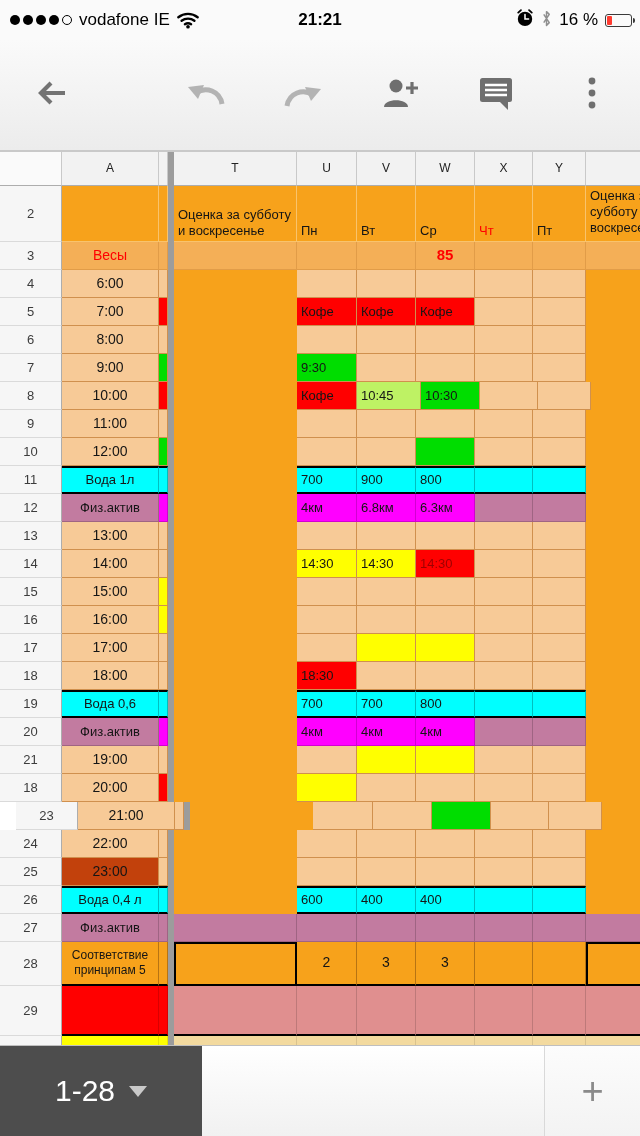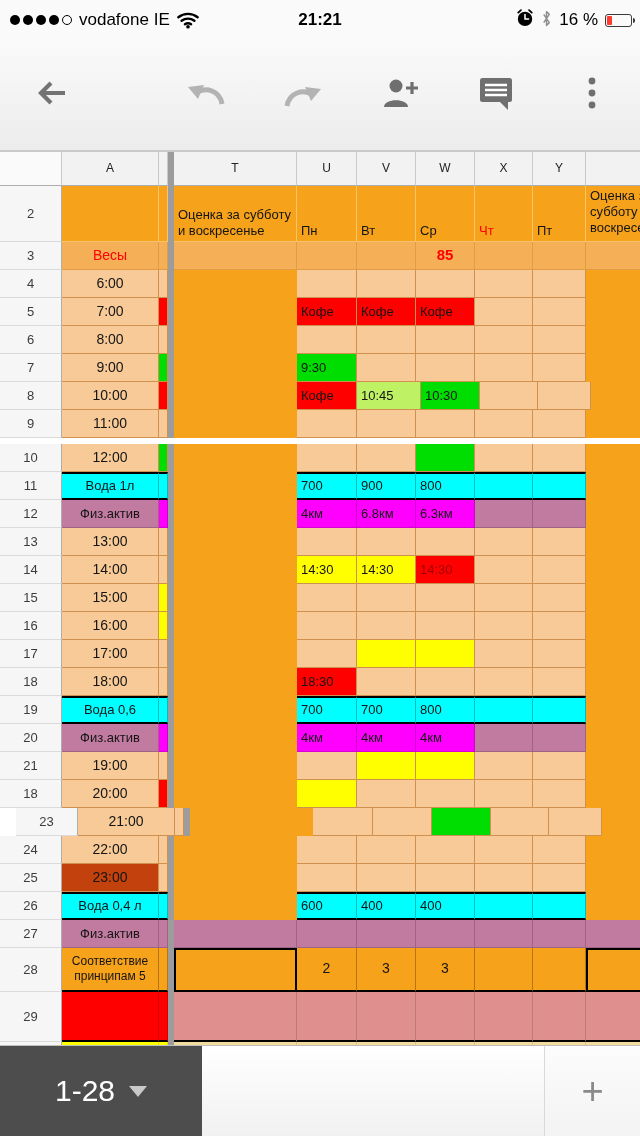--- a/index.html
+++ b/index.html
@@ -254,21 +254,21 @@
       <div class="cell" style="background: rgb(247, 202, 151); border-right: 1px solid rgb(208, 144, 78); border-bottom: 1px solid rgb(208, 144, 78); font-size: 13px; width: 5px;"></div>
       <div class="cell divider" style="width: 6px;"></div>
       <div class="cell" style="background: rgb(247, 162, 27); border-right: none; border-bottom: none; font-size: 13px; width: 123px;"></div>
       <div class="cell" style="background: rgb(247, 202, 151); border-right: 1px solid rgb(208, 144, 78); border-bottom: 1px solid rgb(208, 144, 78); font-size: 13px; width: 60px;"></div>
       <div class="cell" style="background: rgb(247, 202, 151); border-right: 1px solid rgb(208, 144, 78); border-bottom: 1px solid rgb(208, 144, 78); font-size: 13px; width: 59px;"></div>
       <div class="cell" style="background: rgb(247, 202, 151); border-right: 1px solid rgb(208, 144, 78); border-bottom: 1px solid rgb(208, 144, 78); font-size: 13px; width: 59px;"></div>
       <div class="cell" style="background: rgb(247, 202, 151); border-right: 1px solid rgb(208, 144, 78); border-bottom: 1px solid rgb(208, 144, 78); font-size: 13px; width: 58px;"></div>
       <div class="cell" style="background: rgb(247, 202, 151); border-right: 1px solid rgb(208, 144, 78); border-bottom: 1px solid rgb(208, 144, 78); font-size: 13px; width: 53px;"></div>
       <div class="cell" style="background: rgb(247, 162, 27); border-right: none; border-bottom: none; font-size: 13px; width: 58px;"></div>
     </div>
-    <div class="row" style="height: 28px; margin-top: 6px;">
+    <div class="row" style="height: 28px;">
       <div class="cell rownum" style="width: 62px;">10</div>
       <div class="cell" style="background: rgb(247, 202, 151); border-right: 1px solid rgb(208, 144, 78); border-bottom: 1px solid rgb(208, 144, 78); font-size: 14px; justify-content: center; text-align: center; width: 97px;">12:00</div>
       <div class="cell" style="background: rgb(0, 221, 0); border-right: 1px solid rgb(208, 144, 78); border-bottom: 1px solid rgb(208, 144, 78); font-size: 13px; width: 5px;"></div>
       <div class="cell divider" style="width: 6px;"></div>
       <div class="cell" style="background: rgb(247, 162, 27); border-right: none; border-bottom: none; font-size: 13px; width: 123px;"></div>
       <div class="cell" style="background: rgb(247, 202, 151); border-right: 1px solid rgb(208, 144, 78); border-bottom: 1px solid rgb(208, 144, 78); font-size: 13px; width: 60px;"></div>
       <div class="cell" style="background: rgb(247, 202, 151); border-right: 1px solid rgb(208, 144, 78); border-bottom: 1px solid rgb(208, 144, 78); font-size: 13px; width: 59px;"></div>
       <div class="cell" style="background: rgb(0, 221, 0); border-right: 1px solid rgb(208, 144, 78); border-bottom: 1px solid rgb(208, 144, 78); font-size: 13px; width: 59px;"></div>
       <div class="cell" style="background: rgb(247, 202, 151); border-right: 1px solid rgb(208, 144, 78); border-bottom: 1px solid rgb(208, 144, 78); font-size: 13px; width: 58px;"></div>
       <div class="cell" style="background: rgb(247, 202, 151); border-right: 1px solid rgb(208, 144, 78); border-bottom: 1px solid rgb(208, 144, 78); font-size: 13px; width: 53px;"></div>

